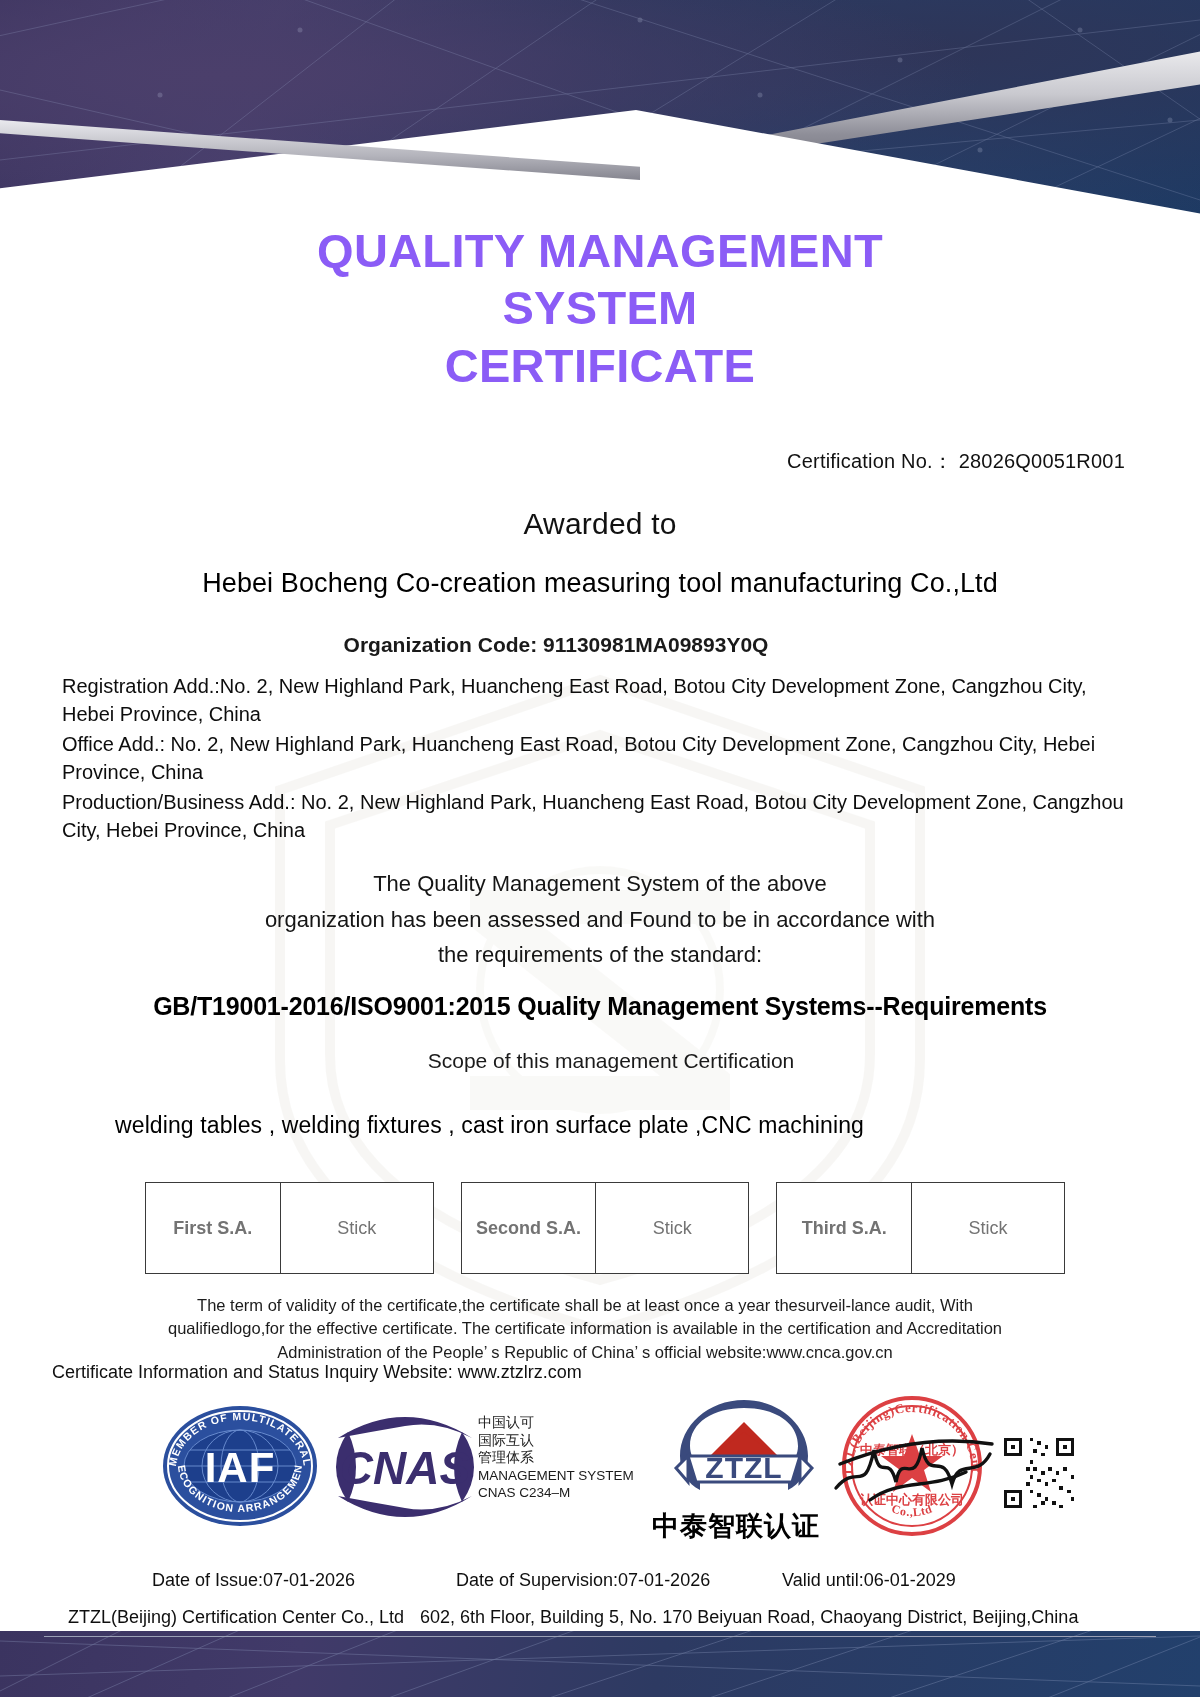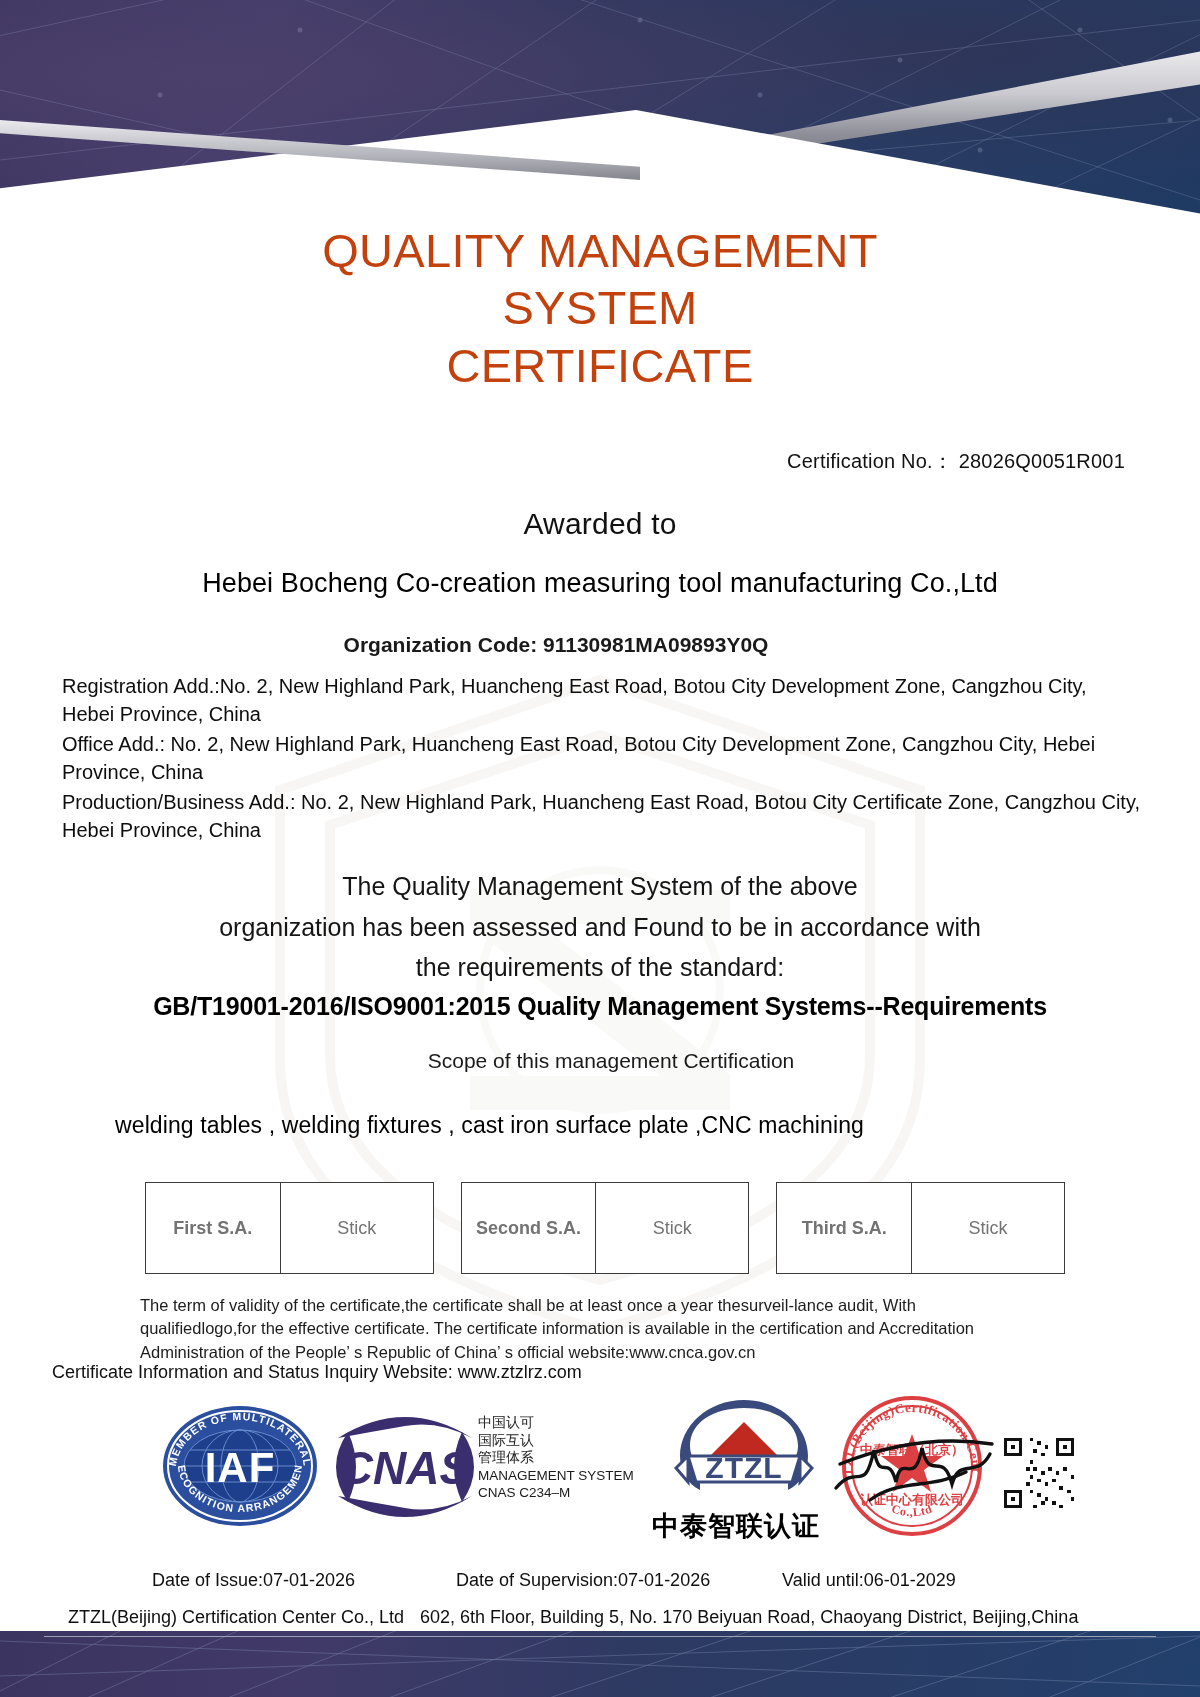--- a/index.html
+++ b/index.html
@@ -85,23 +85,23 @@
     z-index: 5;
   }
 
   .title-block {
     position: absolute;
     left: 0; top: 222px;
     width: 1200px;
     text-align: center;
   }
   .title-line {
-    color: #c2410c;
+    color: #8b5cf6;
     font-size: 47px;
-    font-weight: 400;
+    font-weight: 700;
     letter-spacing: .3px;
     line-height: 1.22;
     text-shadow: 0 1px 0 rgba(255,255,255,.6);
   }
 
   .certno {
     position: absolute;
     left: 0; top: 448px;
     width: 1125px;
     text-align: right;
@@ -150,21 +150,21 @@
     color: #0d0d0d;
     text-align: left;
   }
   .addresses .addr { margin-bottom: 1px; }
 
   .statement {
     position: absolute;
     left: 0; top: 866px;
     width: 1200px;
     text-align: center;
-    font-size: 25px;
+    font-size: 22px;
     line-height: 1.62;
     color: #151515;
   }
 
   .standard {
     position: absolute;
     left: 0; top: 992px;
     width: 1200px;
     text-align: center;
     font-size: 25px;
@@ -222,21 +222,21 @@
   }
   .sa-cell.value { width: 53%; font-weight: 400; }
 
   .fineprint {
     position: absolute;
     left: 140px; top: 1294px;
     width: 890px;
     font-size: 16.5px;
     line-height: 1.42;
     color: #1c1c1c;
-    text-align: left;
+    text-align: center;
   }
 
   .inquiry {
     position: absolute;
     left: 52px; top: 1362px;
     font-size: 18px;
     color: #111;
   }
 
   
@@ -352,21 +352,21 @@
 
     <div class="awarded">Awarded to</div>
 
     <div class="company">Hebei Bocheng Co-creation measuring tool manufacturing Co.,Ltd</div>
 
     <div class="orgcode">Organization Code: 91130981MA09893Y0Q</div>
 
     <div class="addresses">
       <div class="addr">Registration Add.:No. 2, New Highland Park, Huancheng East Road, Botou City Development Zone, Cangzhou City, Hebei Province, China</div>
       <div class="addr">Office Add.: No. 2, New Highland Park, Huancheng East Road, Botou City Development Zone, Cangzhou City, Hebei Province, China</div>
-      <div class="addr">Production/Business Add.: No. 2, New Highland Park, Huancheng East Road, Botou City Certificate Zone, Cangzhou City, Hebei Province, China</div>
+      <div class="addr">Production/Business Add.: No. 2, New Highland Park, Huancheng East Road, Botou City Development Zone, Cangzhou City, Hebei Province, China</div>
     </div>
 
     <div class="statement">
       <div>The Quality Management System of the above</div>
       <div>organization has been assessed and Found to be in accordance with</div>
       <div>the requirements of the standard:</div>
     </div>
 
     <div class="standard">GB/T19001-2016/ISO9001:2015 Quality Management Systems--Requirements</div>
 

